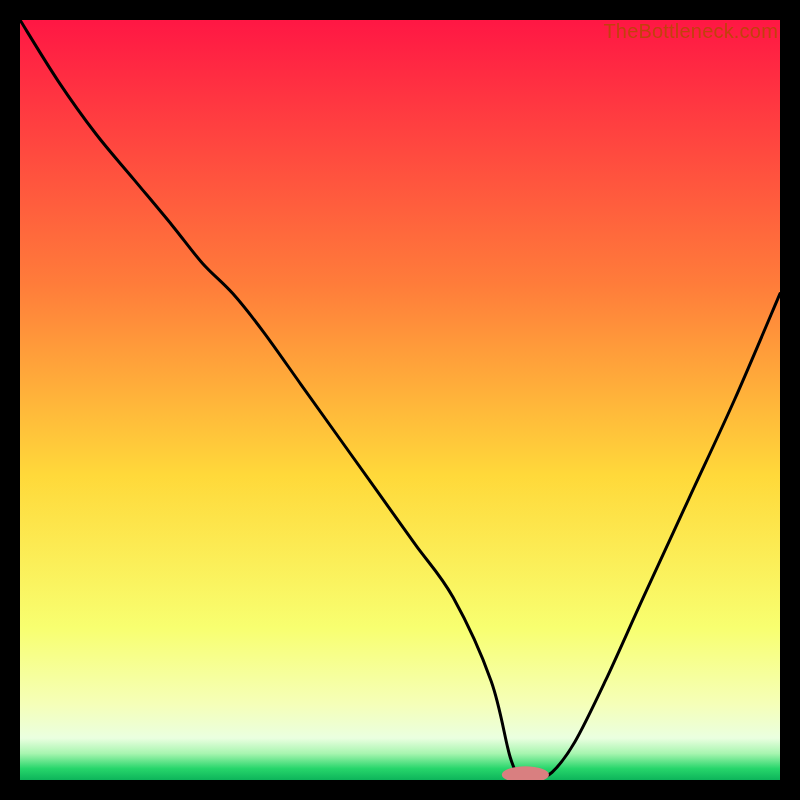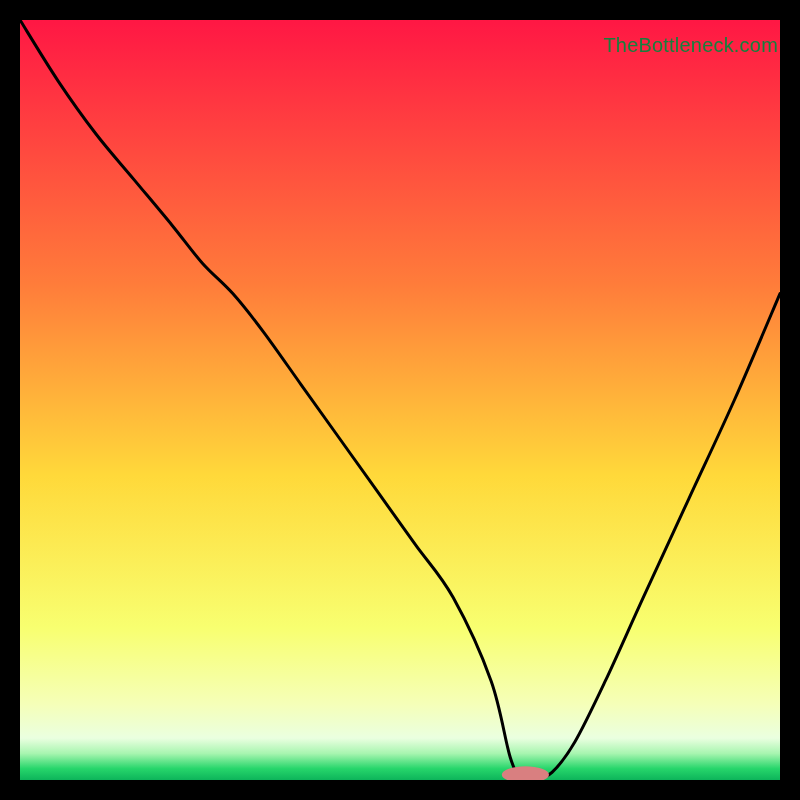--- a/index.html
+++ b/index.html
@@ -17,24 +17,23 @@
     width: 760px;
     height: 760px;
   }
   .watermark {
     position: absolute;
     top: 0px;
     right: 2px;
     font-family: Arial, Helvetica, sans-serif;
     font-size: 20px;
     font-weight: 500;
-    color: #15803d;
+    color: #c2410c;
     letter-spacing: 0.2px;
     z-index: 10;
-    margin-top: 14px;
   }
   svg.plot {
     position: absolute;
     left: 0;
     top: 0;
     width: 760px;
     height: 760px;
   }
 </style>
 </head>

